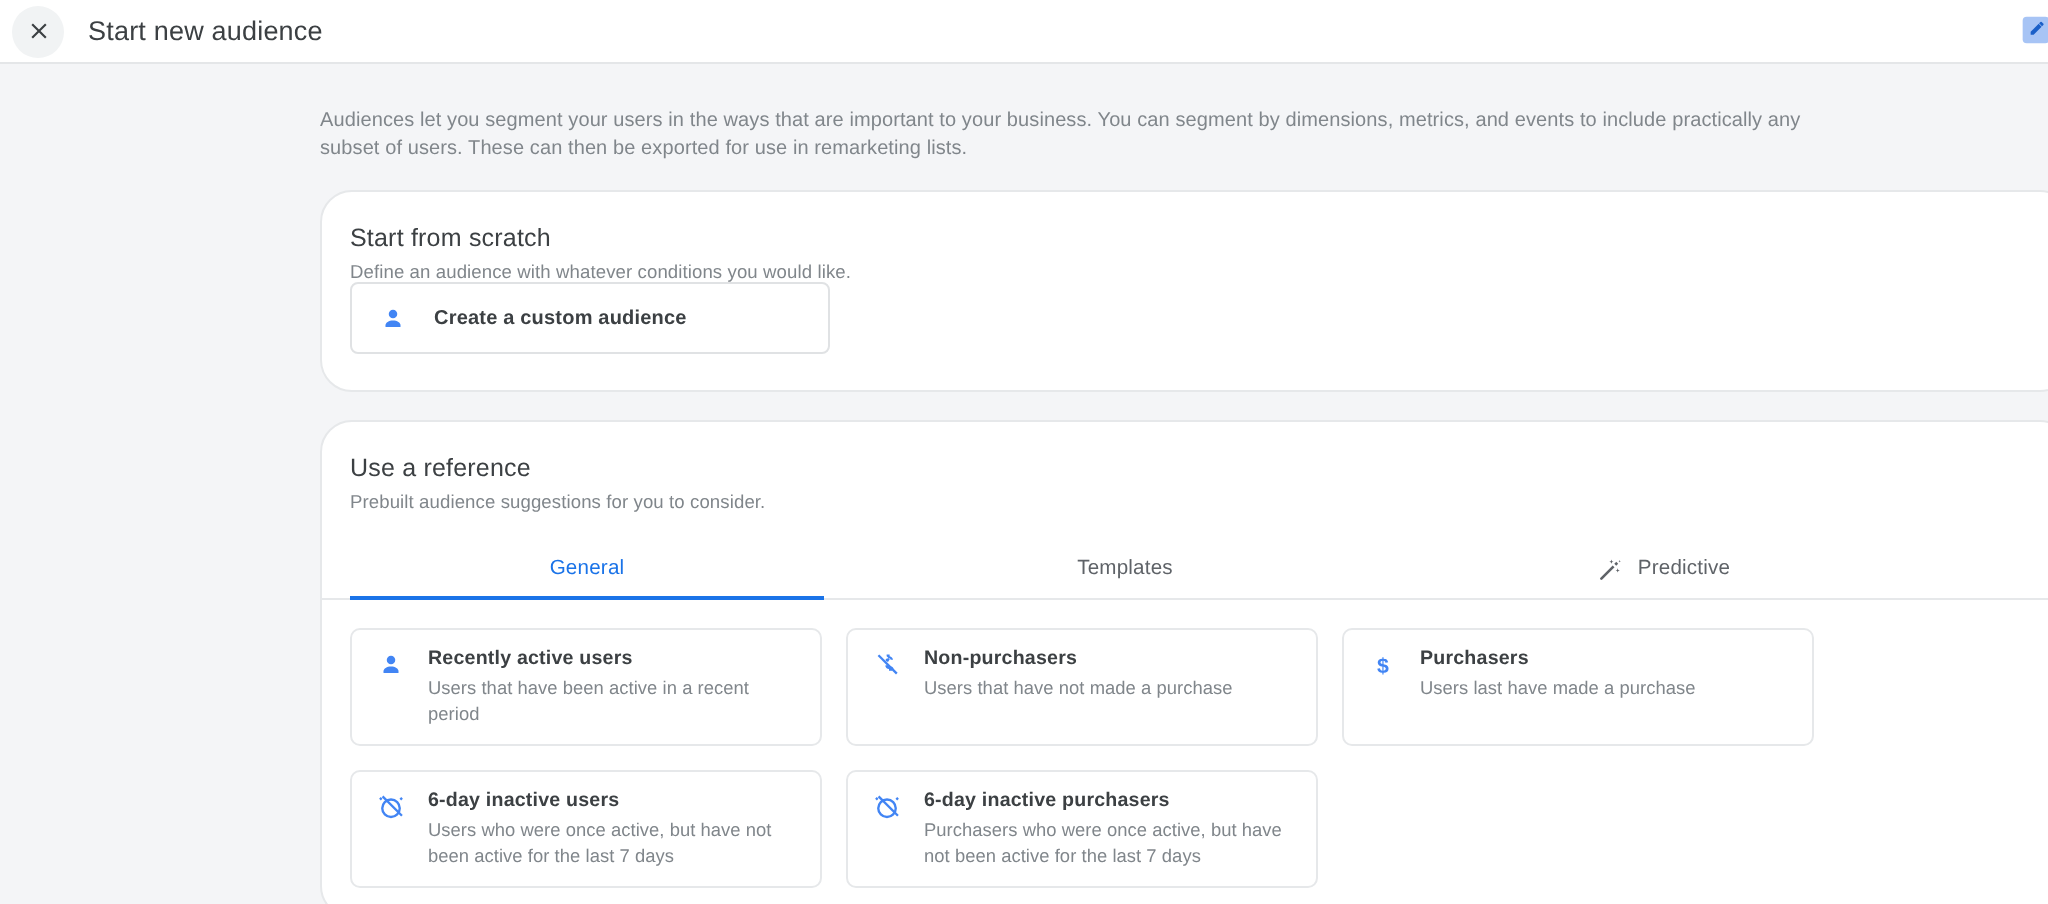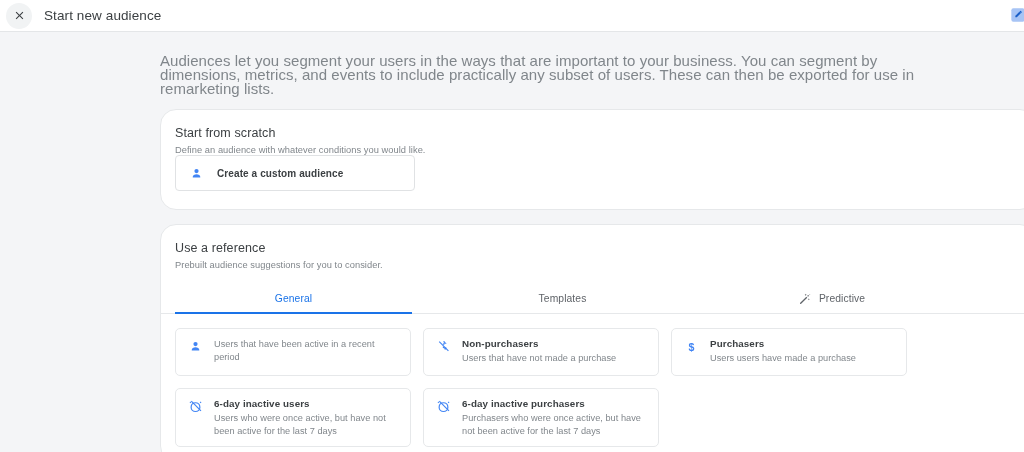--- a/index.html
+++ b/index.html
@@ -51,21 +51,21 @@
     height: 420px;
     padding-top: 22px;
     overflow: hidden;
   }
   .content {
     width: 772px;
     margin: 0 auto;
     margin-left: 160px;
   }
   .intro {
-    font-size: 15px;
+    font-size: 10px;
     line-height: 14px;
     color: #80868b;
     width: 770px;
     margin-bottom: 13px;
     letter-spacing: .05px;
   }
 
   
   .card {
     background: #ffffff;
@@ -246,20 +246,21 @@
       <div class="grid">
 
         <div class="sugg">
           <span class="sic">
             <svg width="15" height="15" viewBox="0 0 24 24">
               <circle cx="12" cy="8" r="3.4" fill="#4285f4"></circle>
               <path d="M12 13.2c-3.3 0-6 1.7-6 3.8v1.4h12v-1.4c0-2.1-2.7-3.8-6-3.8z" fill="#4285f4"></path>
             </svg>
           </span>
           <div class="body">
+            <div class="title">Recently active users</div>
             <div class="desc">Users that have been active in a recent period</div>
           </div>
         </div>
 
         <div class="sugg">
           <span class="sic">
             <svg width="15" height="15" viewBox="0 0 24 24">
               <path d="M12.8 9.5c-1.1-.3-1.9-.7-1.9-1.5 0-.8.8-1.4 2.1-1.4 1.1 0 1.7.4 1.9 1.1h1.9c-.2-1.4-1.2-2.4-2.7-2.7V3.5h-2.4v1.4l2.5 2.5z" fill="#4285f4"></path>
               <path d="M10.6 12.3c.1 1.6 1.3 2.6 3 2.9v1.4h2.4v-1.4c.5-.1 1-.3 1.4-.5l-1.5-1.5c-.3.1-.7.2-1.1.2-1.3 0-2.1-.6-2.3-1.4z" fill="#4285f4"></path>
               <path d="M4.5 4.8 19.2 19.5l1.3-1.3L5.8 3.5z" fill="#4285f4"></path>
@@ -272,21 +273,21 @@
         </div>
 
         <div class="sugg">
           <span class="sic">
             <svg width="15" height="15" viewBox="0 0 24 24">
               <text x="12" y="18.5" font-family="'Liberation Sans', sans-serif" font-size="17" font-weight="bold" fill="#4285f4" text-anchor="middle">$</text>
             </svg>
           </span>
           <div class="body">
             <div class="title">Purchasers</div>
-            <div class="desc">Users users have made a purchase</div>
+            <div class="desc">Users last have made a purchase</div>
           </div>
         </div>
 
         <div class="sugg tall">
           <span class="sic">
             <svg width="15" height="15" viewBox="0 0 24 24">
               <circle cx="12" cy="13" r="7" fill="none" stroke="#4285f4" stroke-width="1.9"></circle>
               <path d="M5.2 5.4 3.8 4 2.5 5.3l1.4 1.4z" fill="#4285f4"></path>
               <path d="M18.8 5.4 20.2 4l1.3 1.3-1.4 1.4z" fill="#4285f4"></path>
               <path d="M4.6 4.1 20.1 19.6l1.3-1.3L5.9 2.8z" fill="#4285f4"></path>

